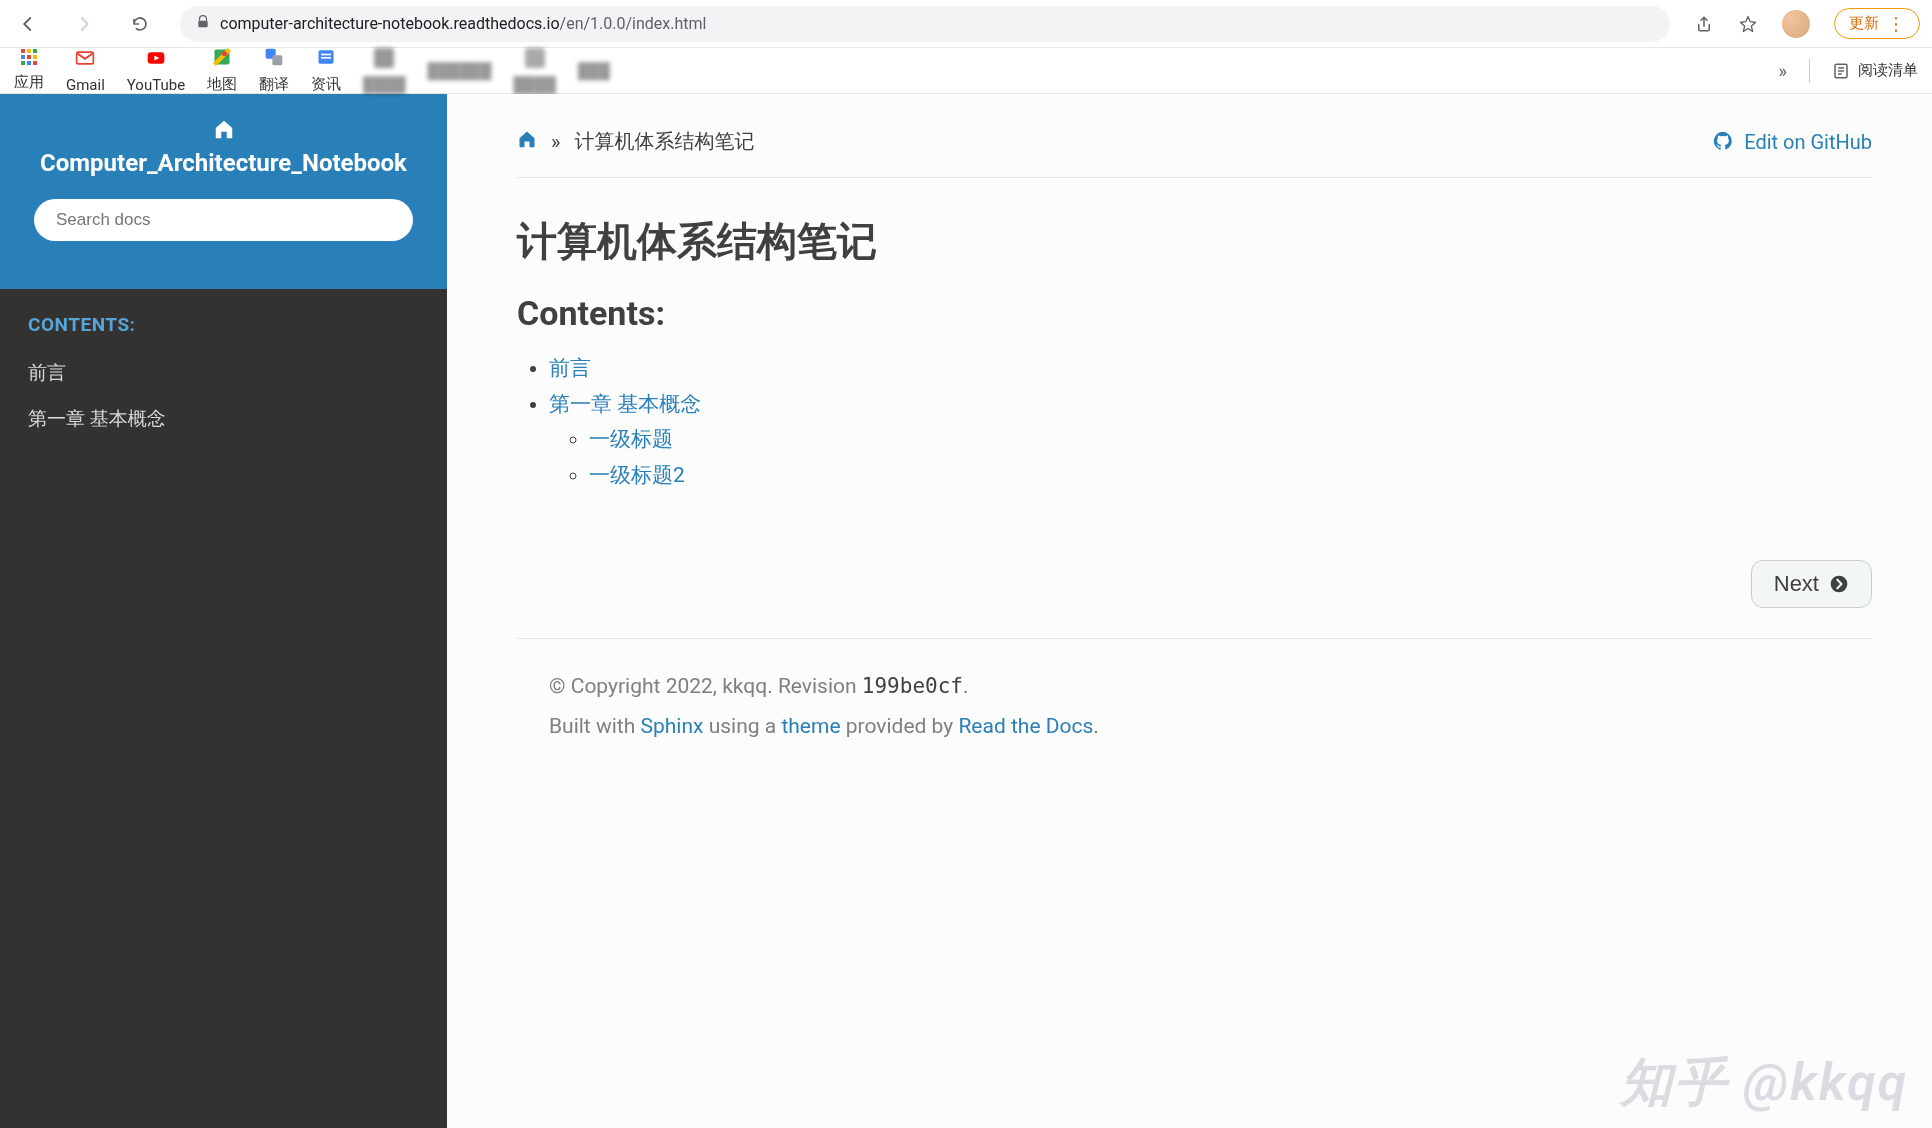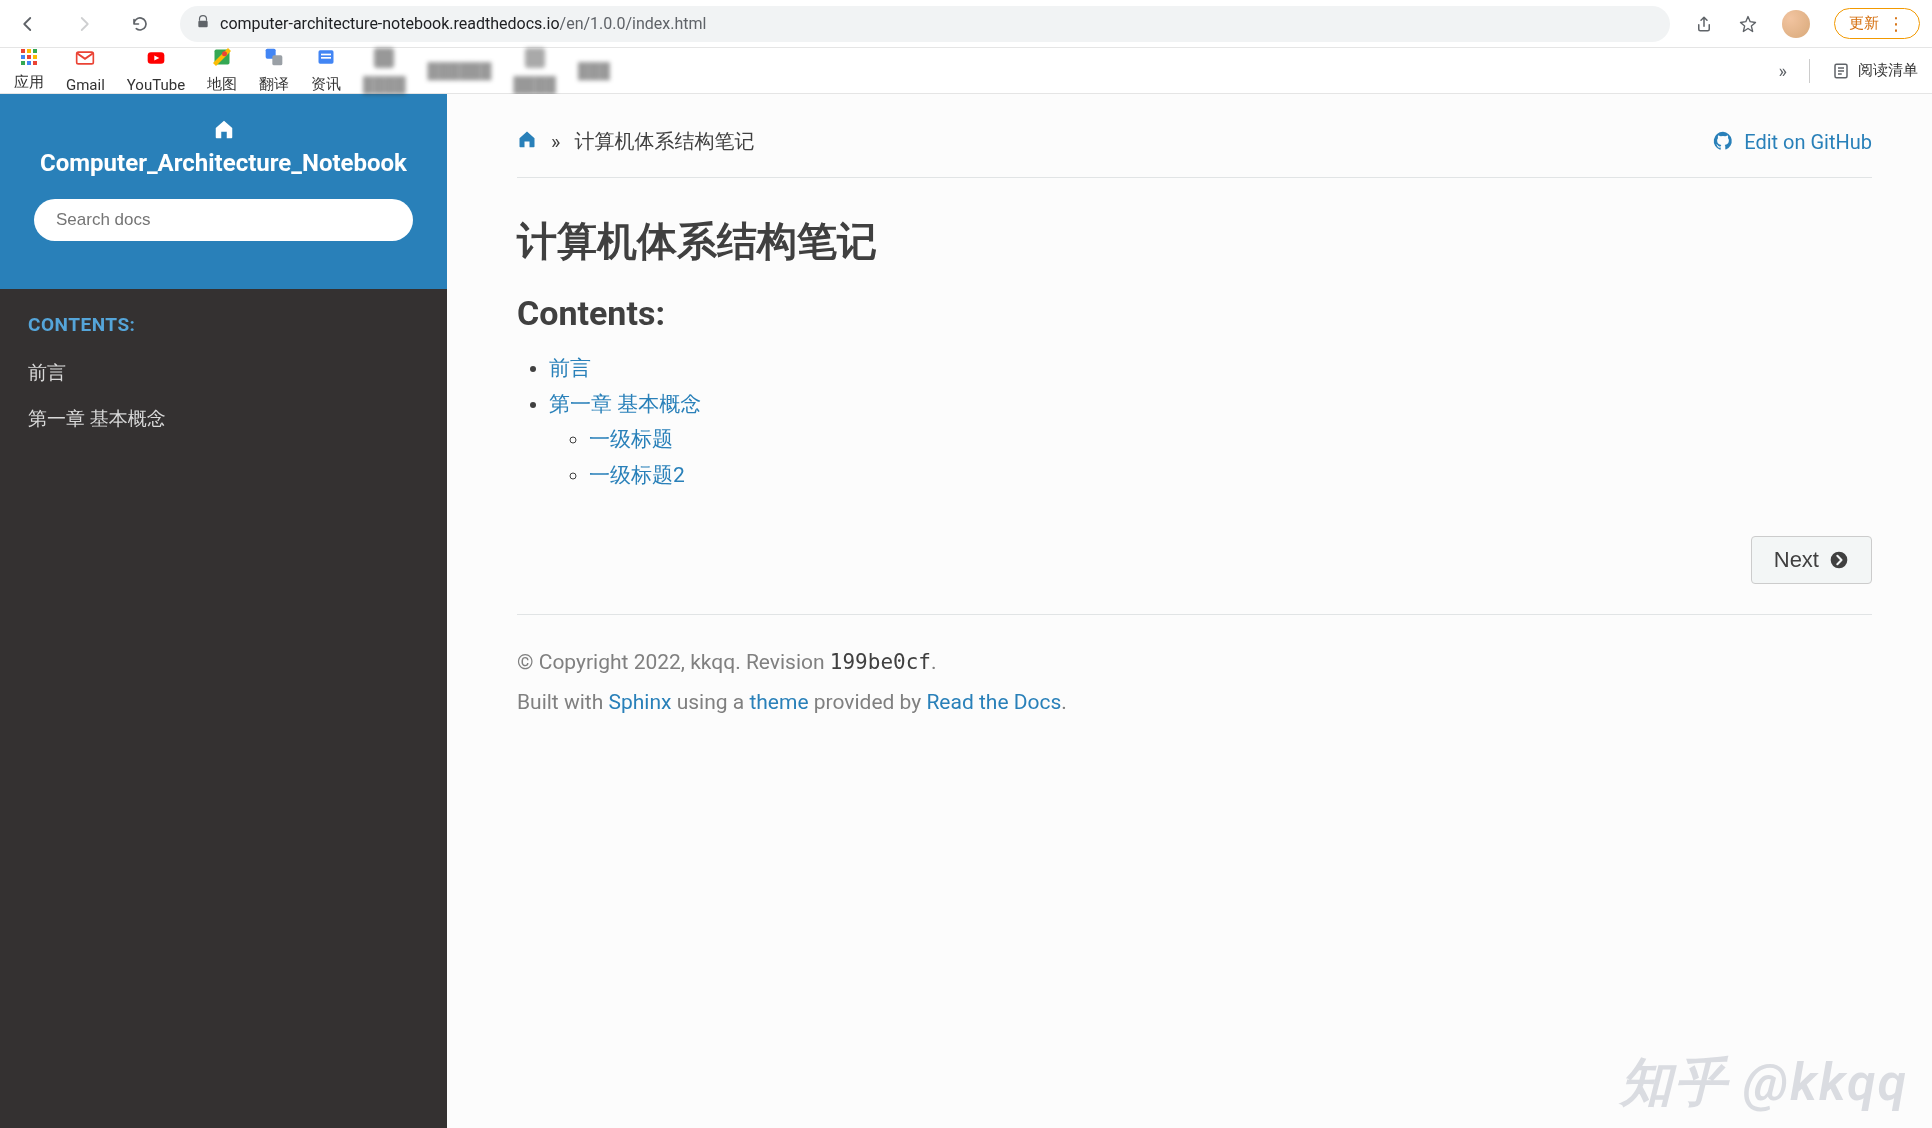--- a/index.html
+++ b/index.html
@@ -45,23 +45,23 @@
 
 .main h1 { font-size: 40px; font-weight: 700; color: #404040; margin: 36px 0 24px; }
 .main h2 { font-size: 34px; font-weight: 700; color: #404040; margin: 0 0 18px; }
 .toc { margin-left: 26px; font-size: 21px; line-height: 1.7; }
 .toc li { list-style: disc; color: #404040; margin-left: 6px; }
 .toc li a { color: #2980b9; text-decoration: none; }
 .toc .sub { margin-left: 34px; }
 .toc .sub li { list-style: circle; }
 
 .pager { display: flex; justify-content: flex-end; margin: 42px 0 30px; }
-.next-btn { background: #f3f6f6; border: 1px solid #ccc; color: #404040; font-size: 22px; padding: 10px 22px; border-radius: 4px; cursor: pointer; display: flex; align-items: center; gap: 10px; }
-
-.footer { color: #808080; font-size: 21px; line-height: 1.9; }
+.next-btn { background: #f3f6f6; border: 1px solid #ccc; color: #404040; font-size: 22px; padding: 10px 22px; border-radius: 12px; cursor: pointer; display: flex; align-items: center; gap: 10px; margin-top: 24px; }
+
+.footer { color: #808080; font-size: 21px; line-height: 1.9; margin-left: 32px; }
 .footer .mono { font-family: ui-monospace, SFMono-Regular, Menlo, monospace; color: #404040; }
 .footer a { color: #2980b9; text-decoration: none; }
 
 .watermark { position: absolute; right: 24px; bottom: 10px; font-size: 52px; color: rgba(100,110,130,0.22); font-style: italic; font-weight: 600; letter-spacing: 2px; pointer-events: none; }
 
 .blurred { filter: blur(2px); opacity: 0.5; }
 </style>
 </head>
 <body>
 

